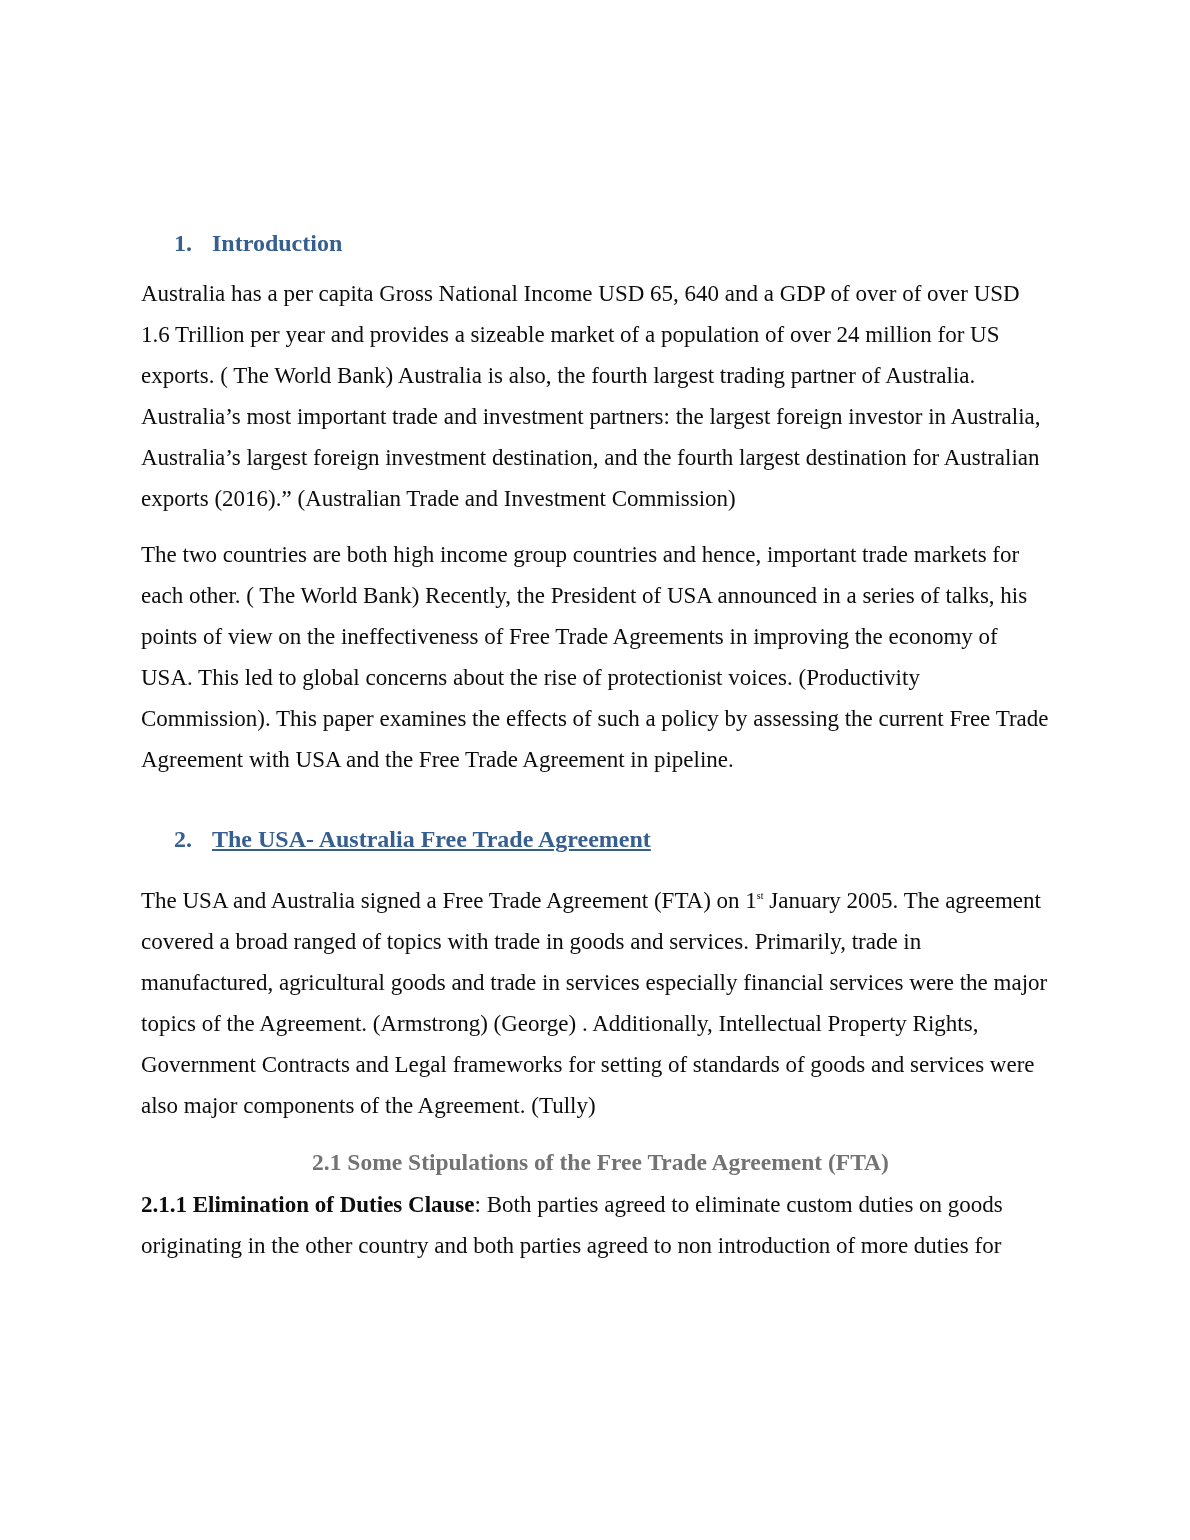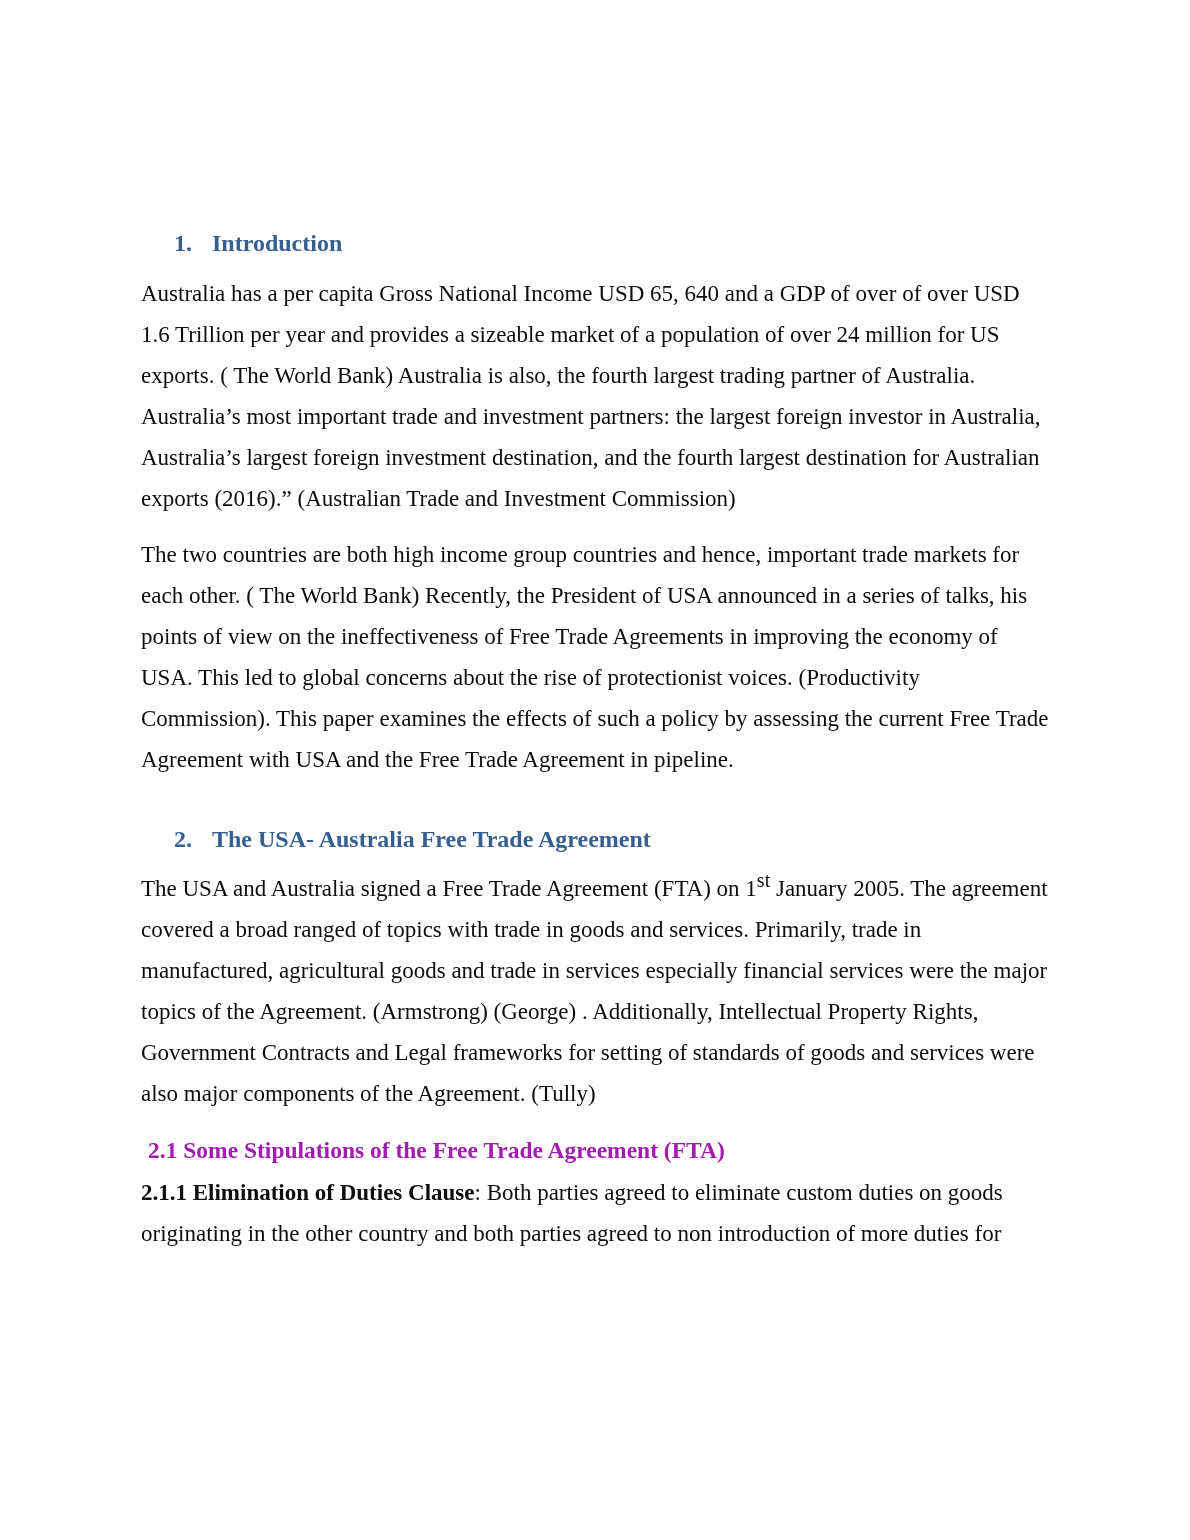--- a/index.html
+++ b/index.html
@@ -25,40 +25,42 @@
     color: #365F91;
     margin: 0 0 9px 0;
     padding-left: 33px;
   }
   .sec-heading .num {
     display: inline-block;
     width: 38px;
   }
   .sec-heading.sec2 {
     margin-top: 38px;
-    margin-bottom: 8px;
+    margin-bottom: 20px;
+    text-decoration: underline;
   }
   .sub-heading {
     font-size: 23.5px;
     line-height: 42px;
     font-weight: bold;
-    color: #a21caf;
+    color: #737373;
     margin: 10px 0 1px 0;
     padding-left: 7px;
+    text-align: center;
   }
   p.body-para {
     font-size: 23px;
     line-height: 41px;
     margin: 0 0 15px 0;
     text-align: left;
   }
   p.body-para.last { margin-bottom: 17px; }
   .bold-run { font-weight: bold; }
   sup.ord {
-    font-size: 20px;
+    font-size: 10px;
     vertical-align: super;
     line-height: 0;
   }
 </style>
 </head>
 <body>
 
 <div class="page">
   <div class="content">
 

